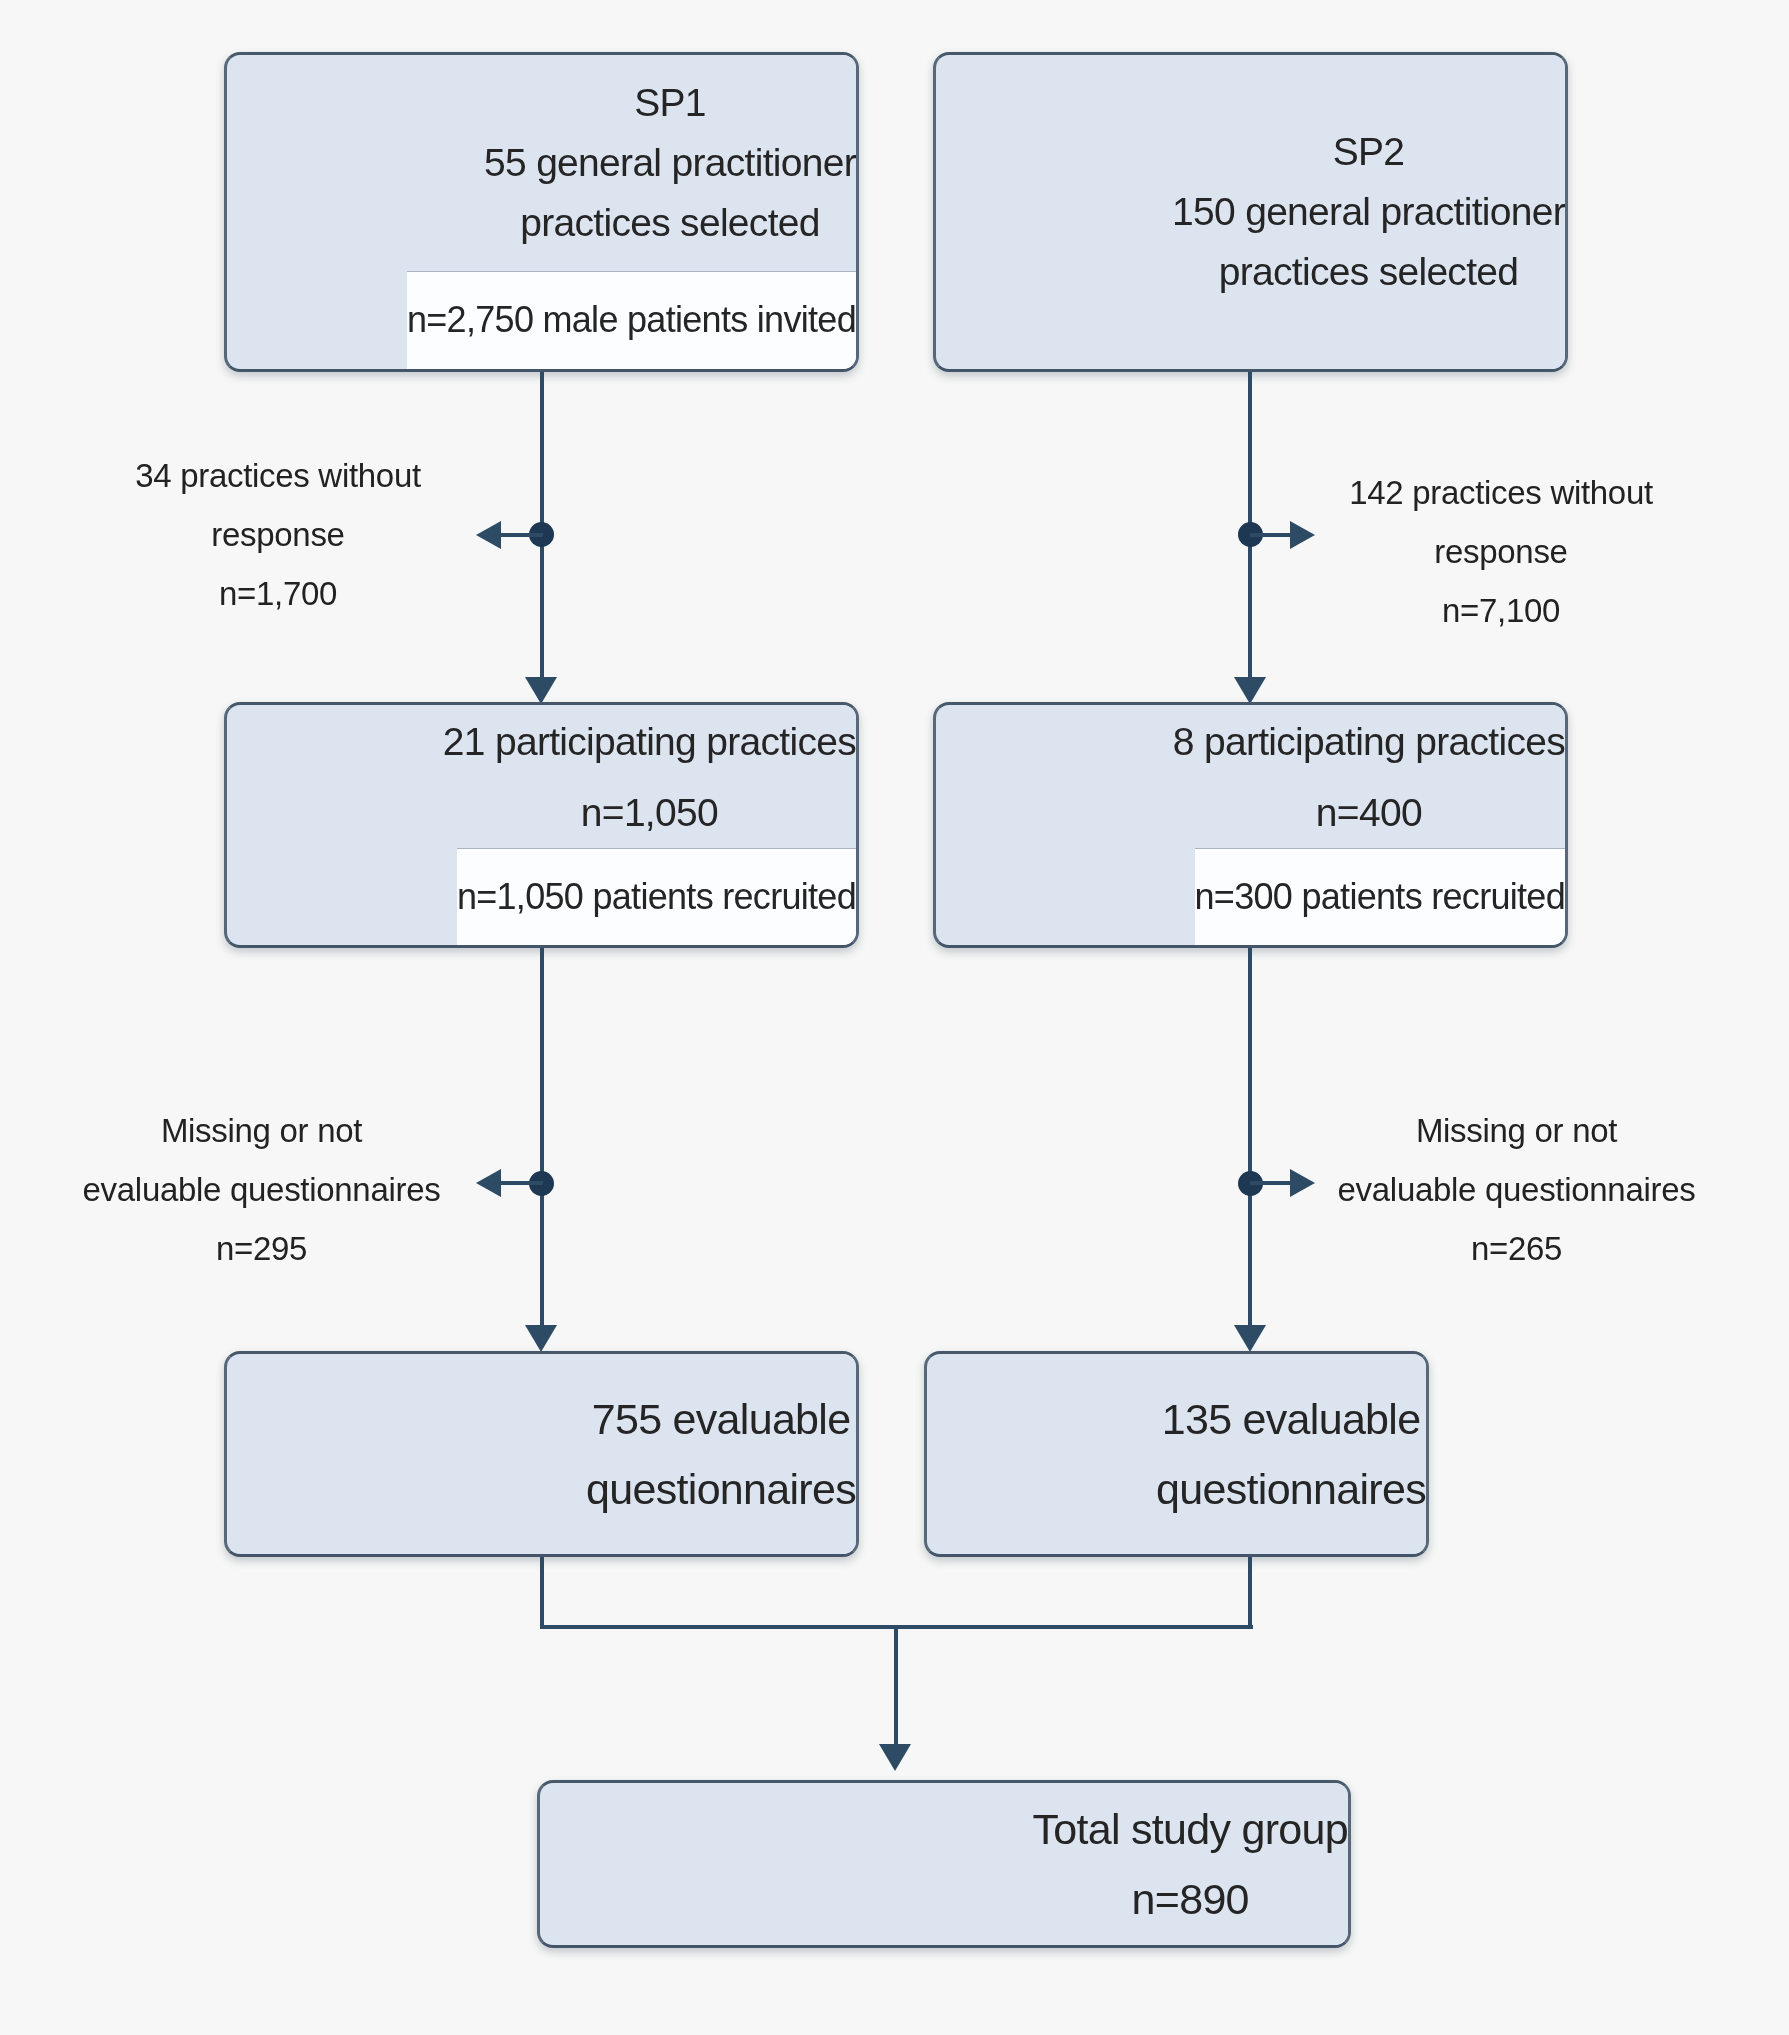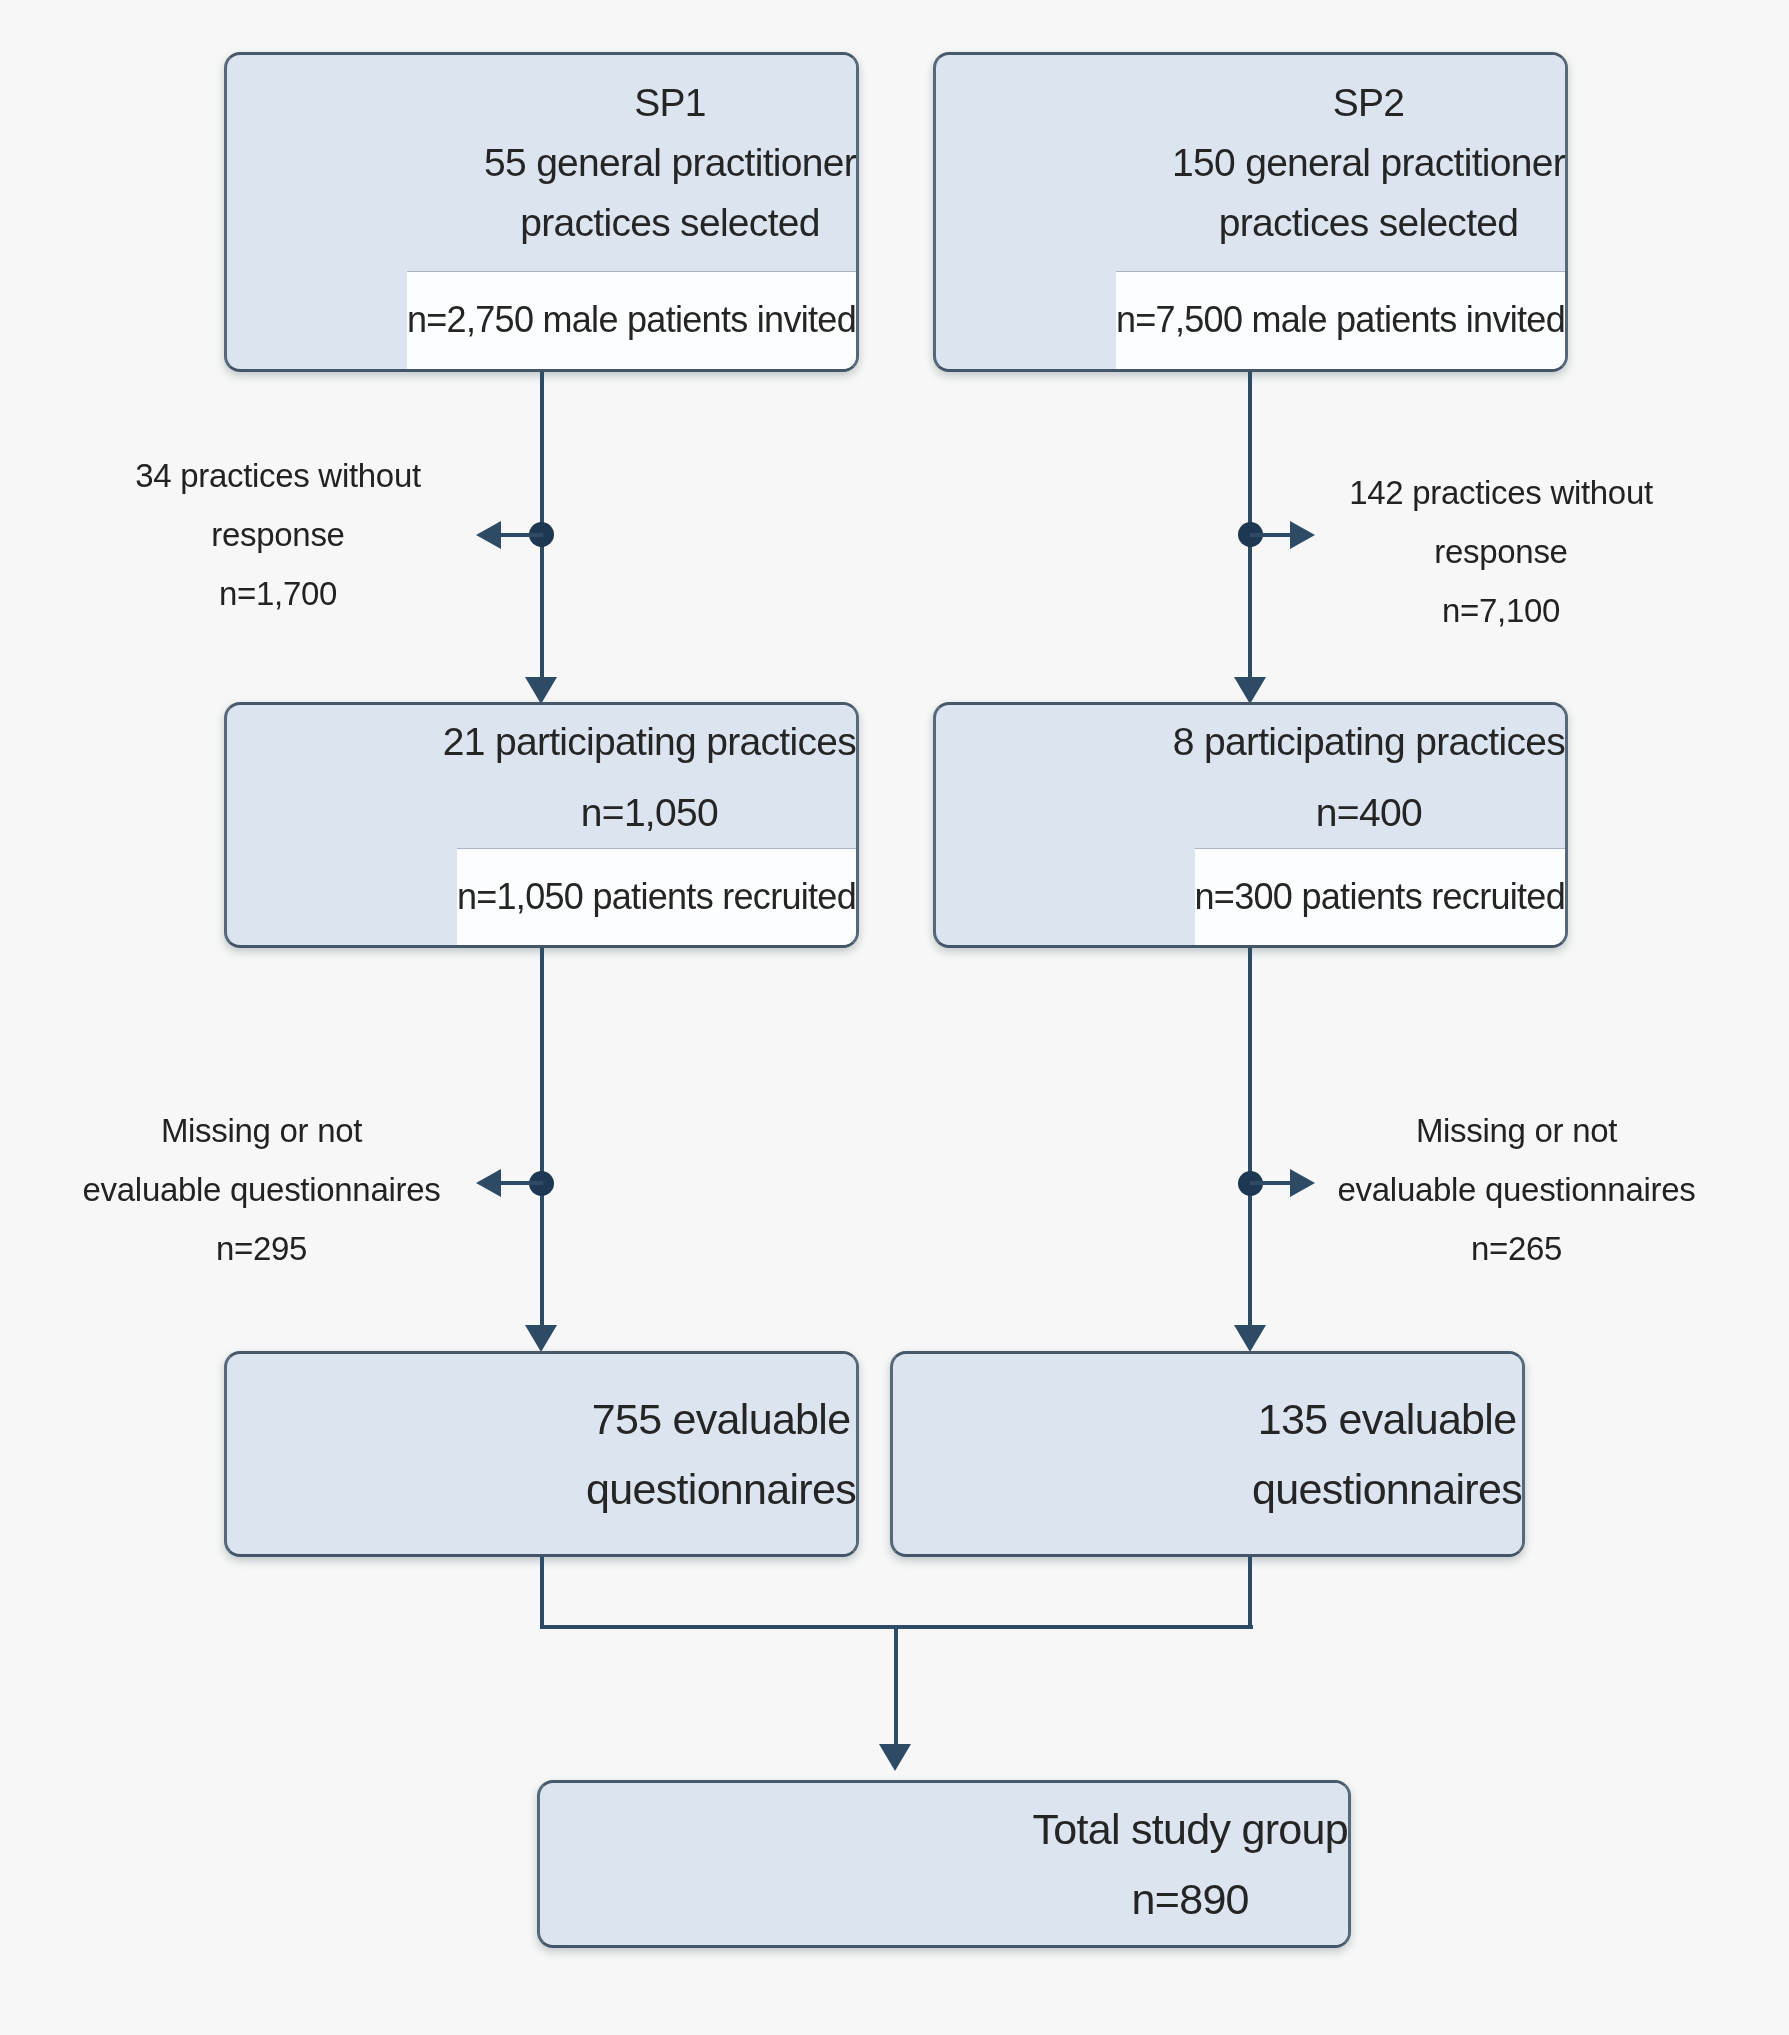--- a/index.html
+++ b/index.html
@@ -89,23 +89,20 @@
       <div class="subline">n=2,750 male patients invited</div>
     </div>
   </div>
 
   <div class="node" style="left:933px;top:52px;width:635px;height:320px;">
     <div class="sect-blue" style="flex:69 0 0;">
       <div class="hline1">SP2</div>
       <div class="hline1">150 general practitioner</div>
       <div class="hline1">practices selected</div>
     </div>
-    <div class="sect-white" style="flex:31 0 0;">
-      <div class="subline">n=7,500 male patients invited</div>
-    </div>
   </div>
 
   <div class="vline" style="left:540px;top:372px;height:308px;"></div>
   <div class="arrow-down" style="left:525px;top:677px;"></div>
   <div class="vline" style="left:1248px;top:372px;height:308px;"></div>
   <div class="arrow-down" style="left:1234px;top:677px;"></div>
 
   <div class="dot" style="left:529px;top:522px;"></div>
   <div class="hbranch" style="left:500px;top:533px;width:43px;"></div>
   <div class="arrow-left" style="left:476px;top:521px;"></div>
@@ -167,21 +164,21 @@
     <div>n=265</div>
   </div>
 
   <div class="node" style="left:224px;top:1351px;width:635px;height:206px;">
     <div class="sect-blue" style="flex:1 0 0;">
       <div class="bigline">755 evaluable</div>
       <div class="bigline">questionnaires</div>
     </div>
   </div>
 
-  <div class="node" style="left:890px;top:1351px;width:635px;height:206px;">
+  <div class="node" style="left:924px;top:1351px;width:505px;height:206px;">
     <div class="sect-blue" style="flex:1 0 0;">
       <div class="bigline">135 evaluable</div>
       <div class="bigline">questionnaires</div>
     </div>
   </div>
 
   <div class="vline" style="left:540px;top:1557px;height:72px;"></div>
   <div class="vline" style="left:1248px;top:1557px;height:72px;"></div>
   <div class="hconn" style="left:540px;top:1625px;width:713px;"></div>
   <div class="vline" style="left:894px;top:1625px;height:122px;"></div>

